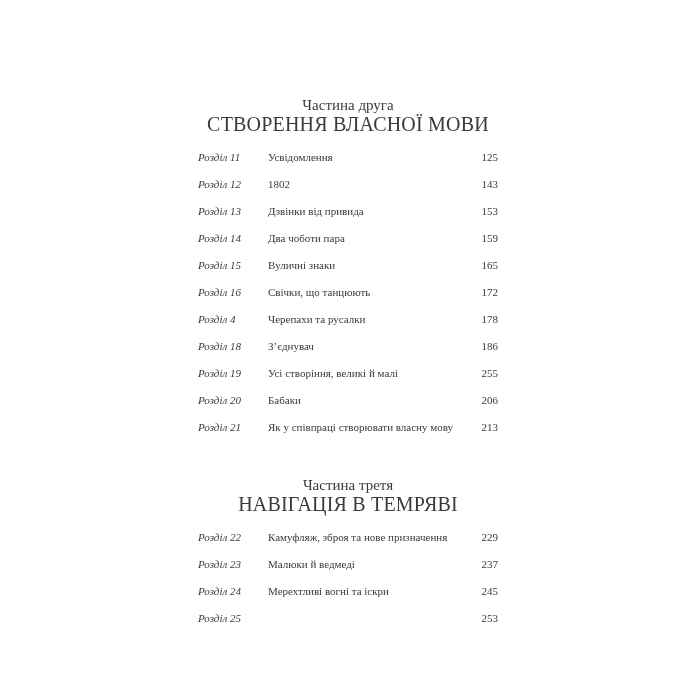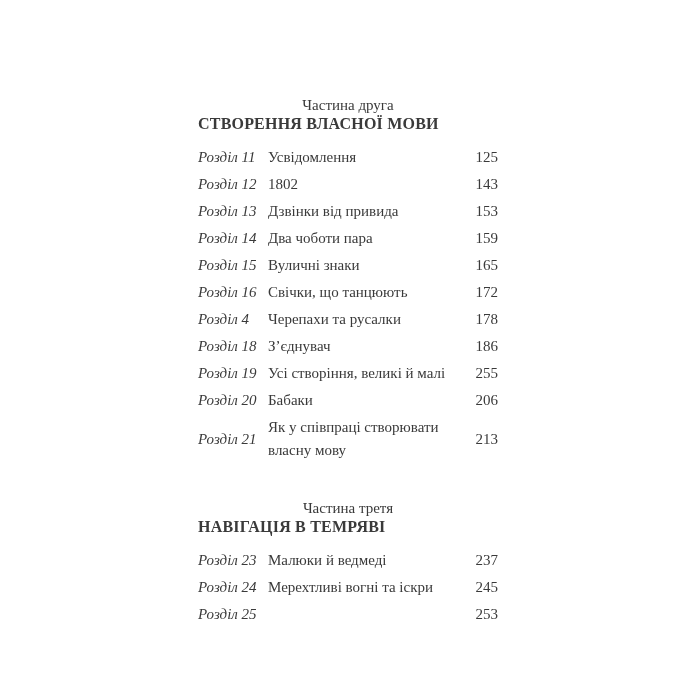--- a/index.html
+++ b/index.html
@@ -25,31 +25,31 @@
   .section { margin: 0; }
   .section + .section { margin-top: 37px; }
   .part-label {
     text-align: center;
     font-size: 15px;
     line-height: 18px;
     margin: 0 0 1px 0;
     font-weight: normal;
   }
   .part-title {
-    text-align: left;
-    font-size: 16px;
+    text-align: center;
+    font-size: 20px;
     line-height: 18px;
-    font-weight: bold;
+    font-weight: normal;
     letter-spacing: 0.2px;
     margin: 0 0 13px 0;
   }
   .toc-row {
     display: flex;
     align-items: center;
-    font-size: 15px;
+    font-size: 11px;
     line-height: 23px;
     margin-bottom: 4px;
   }
   .ch-label {
     width: 70px;
     flex: 0 0 70px;
     font-style: italic;
   }
   .ch-title {
     width: 195px;
@@ -126,20 +126,25 @@
         <span class="ch-title">Як у співпраці створювати власну мову</span>
         <span class="ch-page">213</span>
       </div>
     </div>
 
     <div class="section">
       <div class="part-label">Частина третя</div>
       <div class="part-title">НАВІГАЦІЯ В ТЕМРЯВІ</div>
 
       <div class="toc-row">
+        <span class="ch-label">Розділ 22</span>
+        <span class="ch-title">Камуфляж, зброя та нове призначення</span>
+        <span class="ch-page">229</span>
+      </div>
+      <div class="toc-row">
         <span class="ch-label">Розділ 23</span>
         <span class="ch-title">Малюки й ведмеді</span>
         <span class="ch-page">237</span>
       </div>
       <div class="toc-row">
         <span class="ch-label">Розділ 24</span>
         <span class="ch-title">Мерехтливі вогні та іскри</span>
         <span class="ch-page">245</span>
       </div>
       <div class="toc-row">

